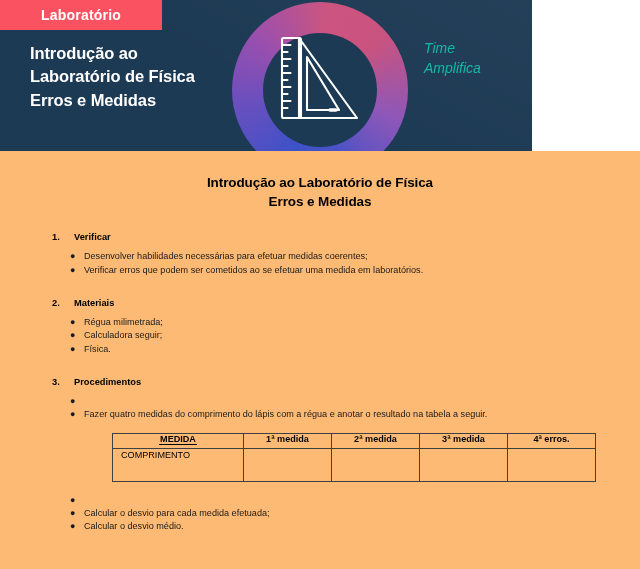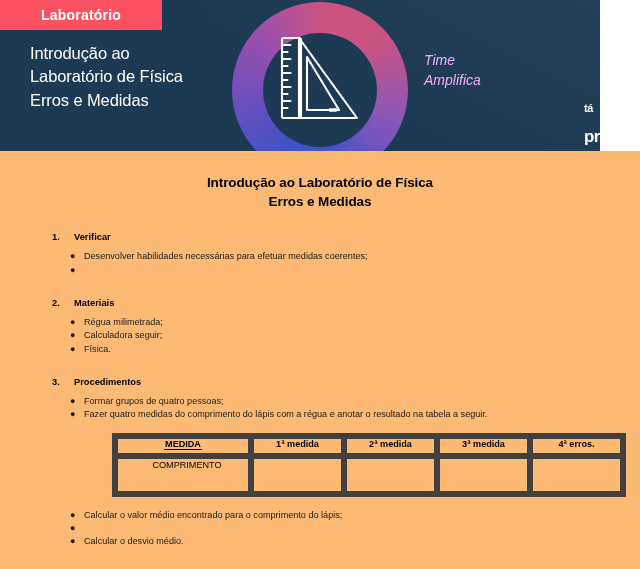--- a/index.html
+++ b/index.html
@@ -11,21 +11,21 @@
     width: 640px;
     height: 569px;
     overflow: hidden;
     font-family: "Liberation Sans", sans-serif;
     color: #000000;
   }
 
   
   .banner {
     position: relative;
-    width: 600px;
+    width: 532px;
     height: 151px;
     background: #1d3a54;
     overflow: hidden;
   }
   .banner-sheen {
     position: absolute;
     right: -40px;
     top: -70px;
     width: 420px;
     height: 300px;
@@ -49,30 +49,30 @@
     font-size: 14px;
     font-weight: bold;
     letter-spacing: 0.2px;
   }
   .banner-title {
     position: absolute;
     left: 30px;
     top: 42px;
     color: #ffffff;
     font-size: 16.5px;
-    font-weight: normal;
+    font-weight: bold;
     line-height: 1.42;
     letter-spacing: -0.1px;
     white-space: pre-line;
   }
   .team {
     position: absolute;
     left: 424px;
-    top: 50px;
-    color: #f0abfc;
+    top: 38px;
+    color: #14b8a6;
     font-size: 14px;
     font-style: italic;
     line-height: 1.45;
     white-space: pre-line;
   }
 
   
   .ring-wrap {
     position: absolute;
     left: 232px;
@@ -164,41 +164,41 @@
     margin-top: 11px;
     padding-left: 112px;
   }
   table.measure {
     border-collapse: collapse;
     width: 478px;
     table-layout: fixed;
   }
   table.measure th,
   table.measure td {
-    border: 6px solid #404040;
+    border: 1px solid #404040;
     font-size: 9.1px;
     padding: 0;
     vertical-align: top;
   }
   table.measure th {
     height: 14px;
     font-weight: bold;
     text-align: center;
   }
   table.measure th .hdr-underline {
     border-bottom: 1px solid #000;
     display: inline-block;
     padding: 0 1px;
   }
   table.measure td {
     height: 31px;
   }
   table.measure td.label-cell {
     padding: 1px 0 0 8px;
-    text-align: center;
+    text-align: left;
     font-weight: normal;
   }
   .col-first { width: 130px; }
   .col-m { width: 87px; }
 
   .bullets-after {
     margin-top: 12px;
     padding-left: 70px;
   }
 </style>
@@ -264,20 +264,21 @@
       <span class="section-num">1.</span>
       <span>Verificar</span>
     </div>
     <div class="bullets">
       <div class="bullet">
         <span class="bullet-dot">●</span>
         <span>Desenvolver habilidades necessárias para efetuar medidas coerentes;</span>
       </div>
       <div class="bullet">
         <span class="bullet-dot">●</span>
+        <span>Verificar erros que podem ser cometidos ao se efetuar uma medida em laboratórios.</span>
       </div>
     </div>
   </div>
 
   <div class="section">
     <div class="section-heading">
       <span class="section-num">2.</span>
       <span>Materiais</span>
     </div>
     <div class="bullets">
@@ -297,21 +298,20 @@
   </div>
 
   <div class="section">
     <div class="section-heading">
       <span class="section-num">3.</span>
       <span>Procedimentos</span>
     </div>
     <div class="bullets">
       <div class="bullet">
         <span class="bullet-dot">●</span>
-        <span>Formar grupos de quatro pessoas;</span>
       </div>
       <div class="bullet">
         <span class="bullet-dot">●</span>
         <span>Fazer quatro medidas do comprimento do lápis com a régua e anotar o resultado na tabela a seguir.</span>
       </div>
     </div>
   </div>
 
   <div class="measure-table-wrap">
     <table class="measure">
@@ -334,24 +334,24 @@
           <td></td>
           <td></td>
         </tr>
       </tbody>
     </table>
   </div>
 
   <div class="bullets-after">
     <div class="bullet">
       <span class="bullet-dot">●</span>
-      <span>Calcular o valor médio encontrado para o comprimento do lápis;</span>
     </div>
     <div class="bullet">
       <span class="bullet-dot">●</span>
+      <span>Calcular o desvio para cada medida efetuada;</span>
     </div>
     <div class="bullet">
       <span class="bullet-dot">●</span>
       <span>Calcular o desvio médio.</span>
     </div>
   </div>
 
 </div>
 
 </body></html>

